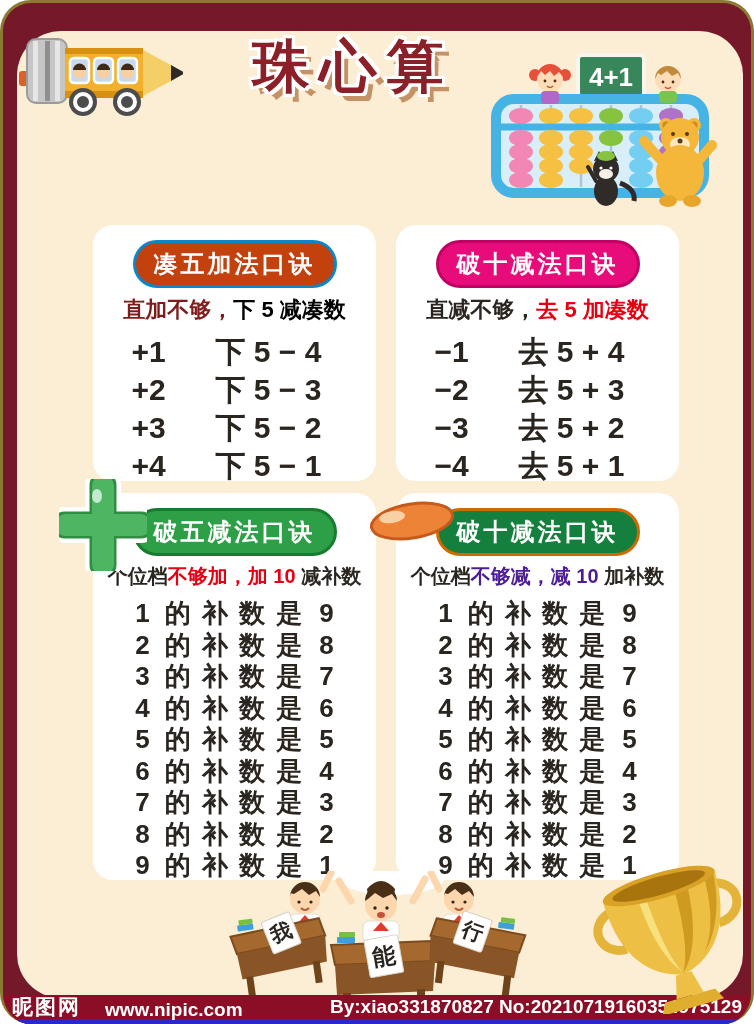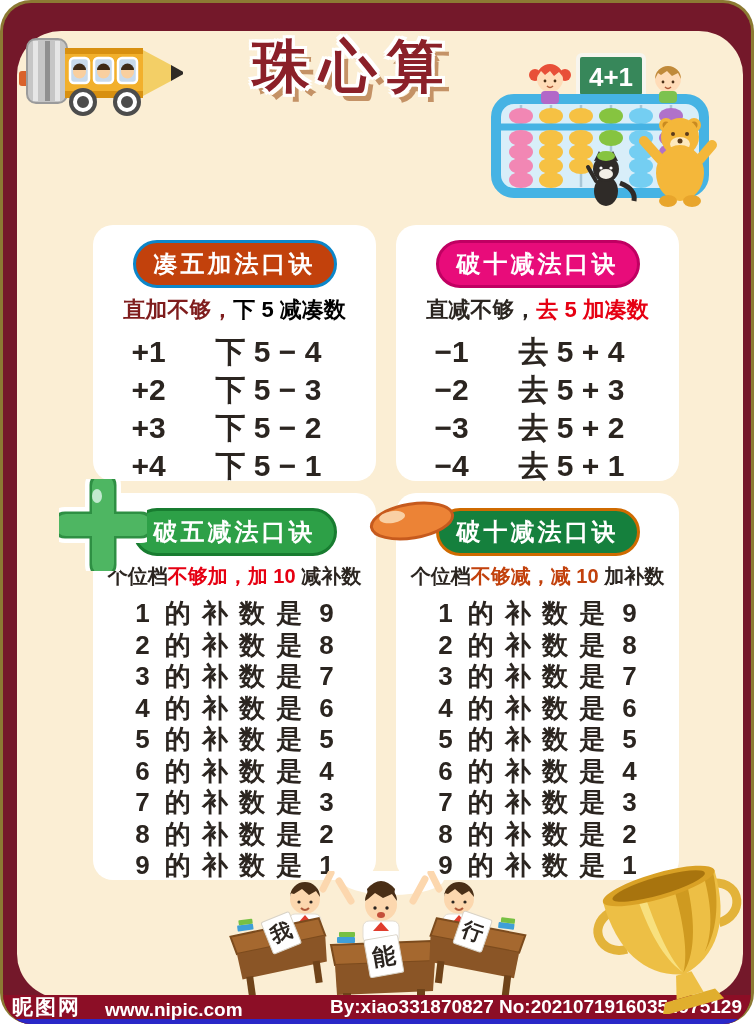--- a/index.html
+++ b/index.html
@@ -269,21 +269,21 @@
         </div>
         <div class="row-comp">
           <span class="ca">9</span>
           <span class="cb">的 补 数 是</span>
           <span class="cc">1</span>
         </div>
       </div>
   </div>
   <div class="card bottom c-br">
     <div class="pill" style="background: #15803d; border-color: rgb(207, 106, 0);"><span>破十减法口诀</span></div>
-    <div class="subtitle"><span style="color: rgb(43, 37, 32);">个位档</span><span style="color: #c2410c;">不够减，减 10 </span><span style="color: rgb(43, 37, 32);">加补数</span></div>
+    <div class="subtitle"><span style="color: rgb(43, 37, 32);">个位档</span><span style="color: #4c1d95;">不够减，减 10 </span><span style="color: rgb(43, 37, 32);">加补数</span></div>
     <div class="rows">
         <div class="row-comp">
           <span class="ca">1</span>
           <span class="cb">的 补 数 是</span>
           <span class="cc">9</span>
         </div>
         <div class="row-comp">
           <span class="ca">2</span>
           <span class="cb">的 补 数 是</span>
           <span class="cc">8</span>

